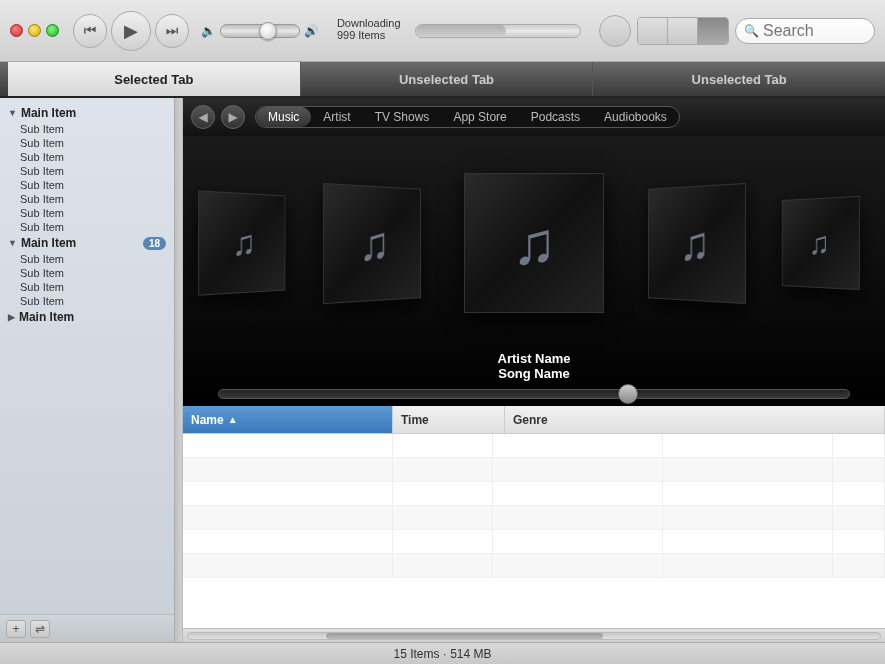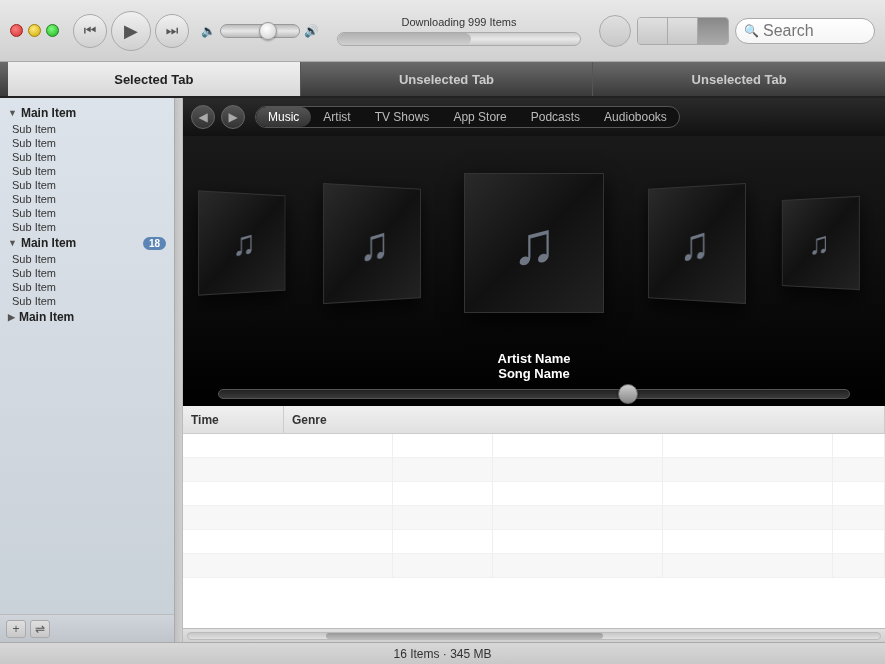--- a/index.html
+++ b/index.html
@@ -81,21 +81,20 @@
       border: 1px solid #999;
       position: absolute;
       left: 60%;
       transform: translateX(-50%);
       box-shadow: 0 1px 2px rgba(0,0,0,0.3);
     }
 
     .download-area {
       flex: 1;
       display: flex;
-      flex-direction: column;
       align-items: center;
       justify-content: center;
       margin: 0 10px;
     }
     .download-label {
       font-size: 11px;
       color: #333;
       margin-bottom: 4px;
       font-weight: 500;
     }
@@ -221,21 +220,21 @@
       color: #222;
       cursor: pointer;
       position: relative;
     }
     .sidebar-main-item .triangle {
       margin-right: 4px;
       font-size: 9px;
       color: #555;
     }
     .sidebar-sub-item {
-      padding: 1px 4px 1px 12px;
+      padding: 1px 4px 1px 20px;
       font-size: 11px;
       color: #333;
       cursor: pointer;
     }
     .badge {
       position: absolute;
       right: 8px;
       background: #5b85b5;
       color: white;
       border-radius: 10px;
@@ -444,21 +443,21 @@
       display: flex;
       align-items: center;
       border-right: 1px solid #ccc;
       cursor: pointer;
     }
     .th.active {
       background: linear-gradient(to bottom, #5b9ad5, #3a78bb);
       color: white;
     }
     .th-name { width: 210px; }
-    .th-time { width: 101px; }
+    .th-time { width: 112px; }
     .th-artist { width: 170px; }
     .th-album { width: 170px; }
     .th-genre { flex: 1; }
     .sort-arrow { margin-left: 4px; font-size: 10px; }
 
     .table-rows {
       flex: 1;
       overflow-y: auto;
     }
     .table-row {
@@ -665,20 +664,24 @@
 
       <div class="progress-bar-area">
         <div class="progress-bg">
           <div class="progress-thumb"></div>
         </div>
       </div>
     </div>
 
     <div class="table-area">
       <div class="table-header">
+        <div class="th th-name active">
+          <span>Name</span>
+          <span class="sort-arrow">▲</span>
+        </div>
         <div class="th th-time">
           <span>Time</span>
         </div>
         <div class="th th-genre">
           <span>Genre</span>
         </div>
       </div>
 
       <div class="table-rows">
 
@@ -730,14 +733,14 @@
         <div class="hscrollbar-track">
           <div class="hscrollbar-thumb"></div>
         </div>
       </div>
     </div>
 
   </div>
 </div>
 
 <div class="statusbar">
-  <span>16 Items · 345 MB</span>
+  <span>15 Items · 514 MB</span>
 </div>
 
 </body></html>

